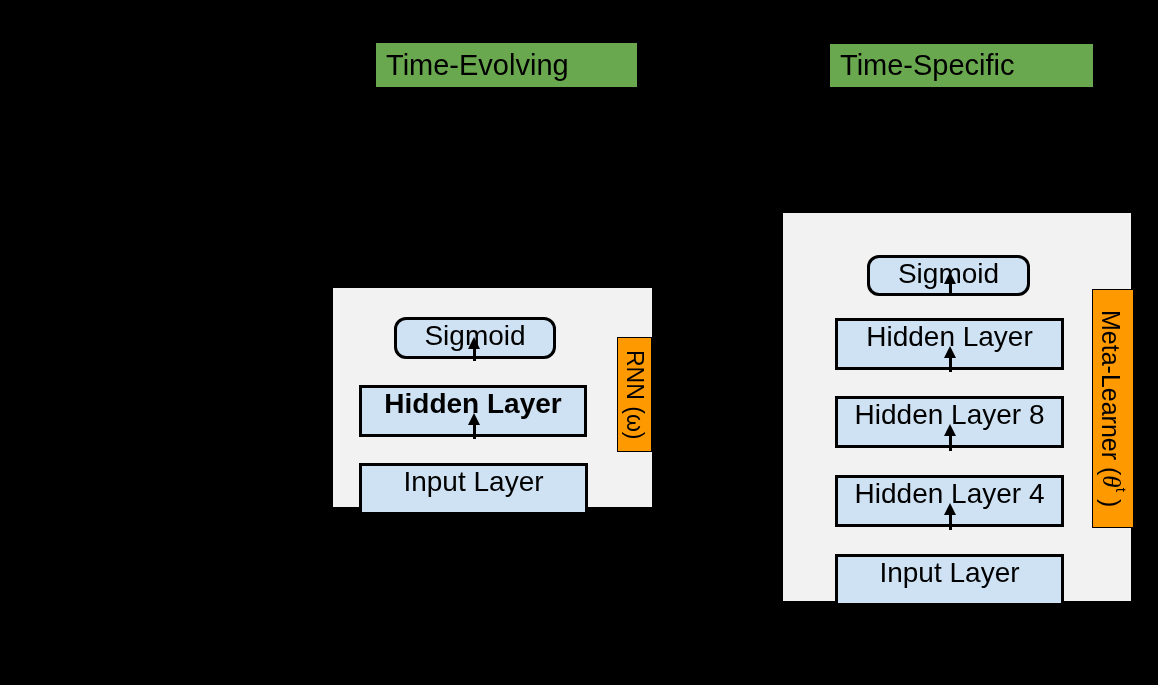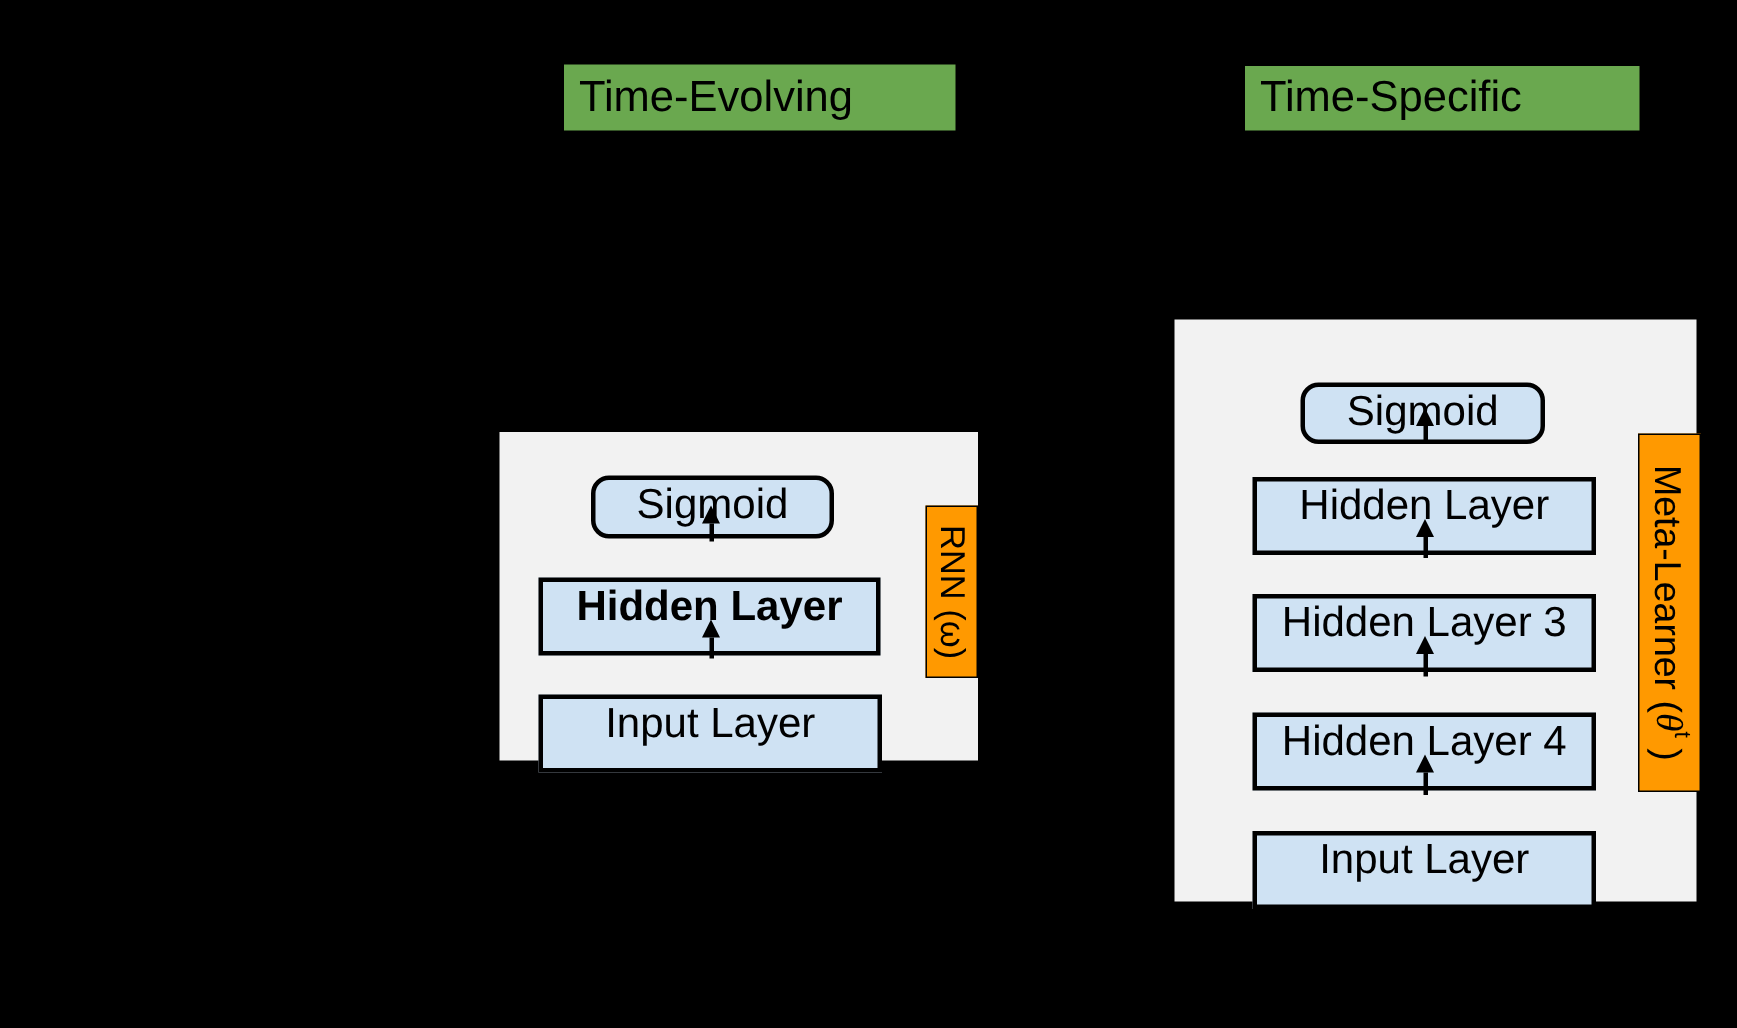--- a/index.html
+++ b/index.html
@@ -131,21 +131,21 @@
     <div class="node" style="left:52px; top:81px; width:229px; height:52px;">
       <span>Hidden Layer</span>
     </div>
 
     <div class="arrow" style="left:161px; top:133px; height:26px;">
       <div class="arrow-head"></div>
       <div class="arrow-line"></div>
     </div>
 
     <div class="node" style="left:52px; top:159px; width:229px; height:52px;">
-      <span>Hidden Layer 3</span>
+      <span>Hidden Layer 8</span>
     </div>
 
     <div class="arrow" style="left:161px; top:211px; height:27px;">
       <div class="arrow-head"></div>
       <div class="arrow-line"></div>
     </div>
 
     <div class="node" style="left:52px; top:238px; width:229px; height:52px;">
       <span>Hidden Layer 4</span>
     </div>

